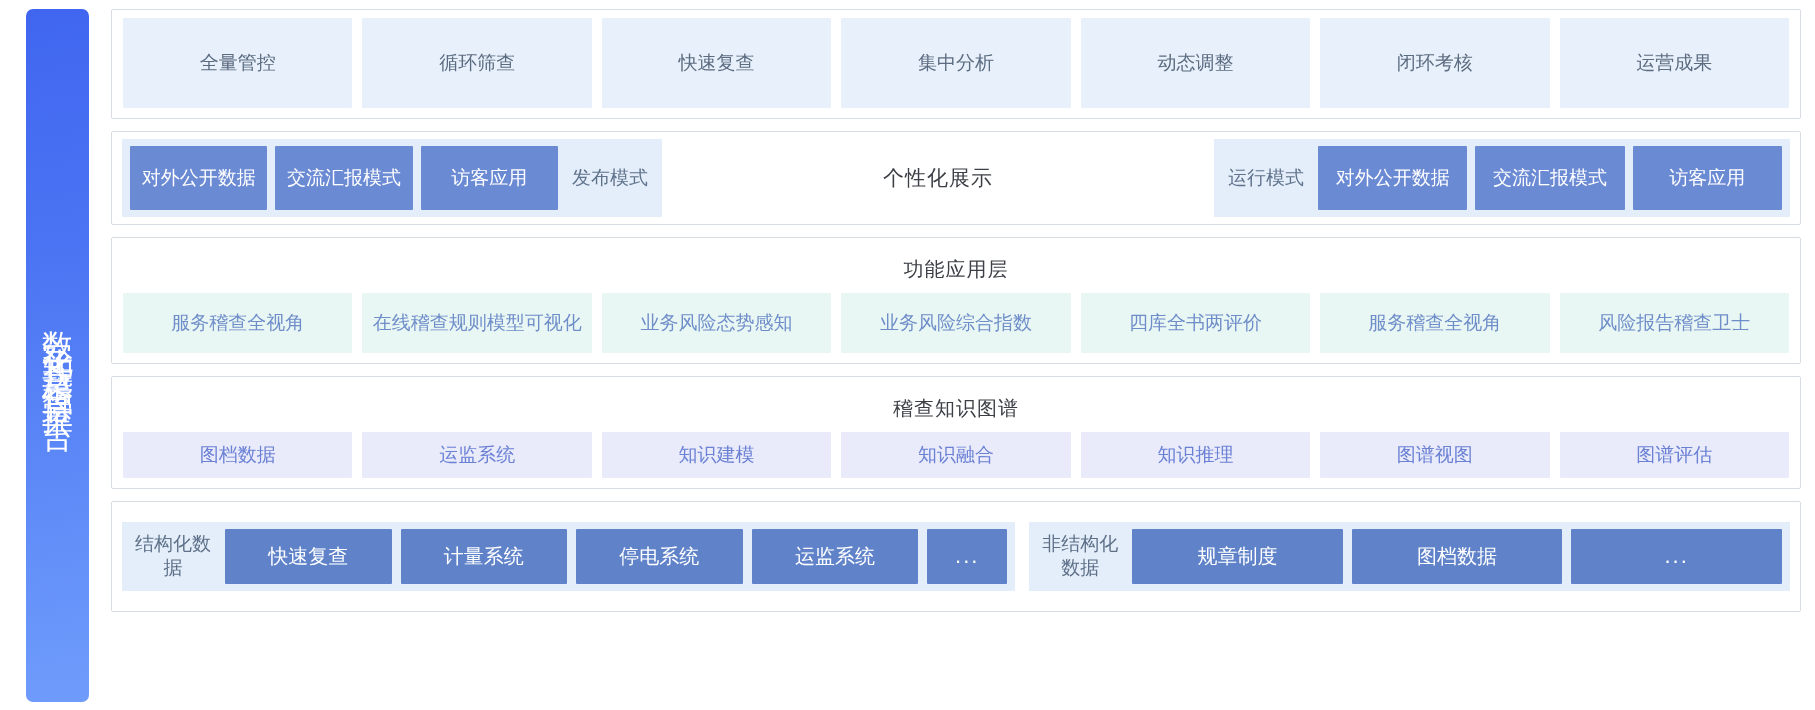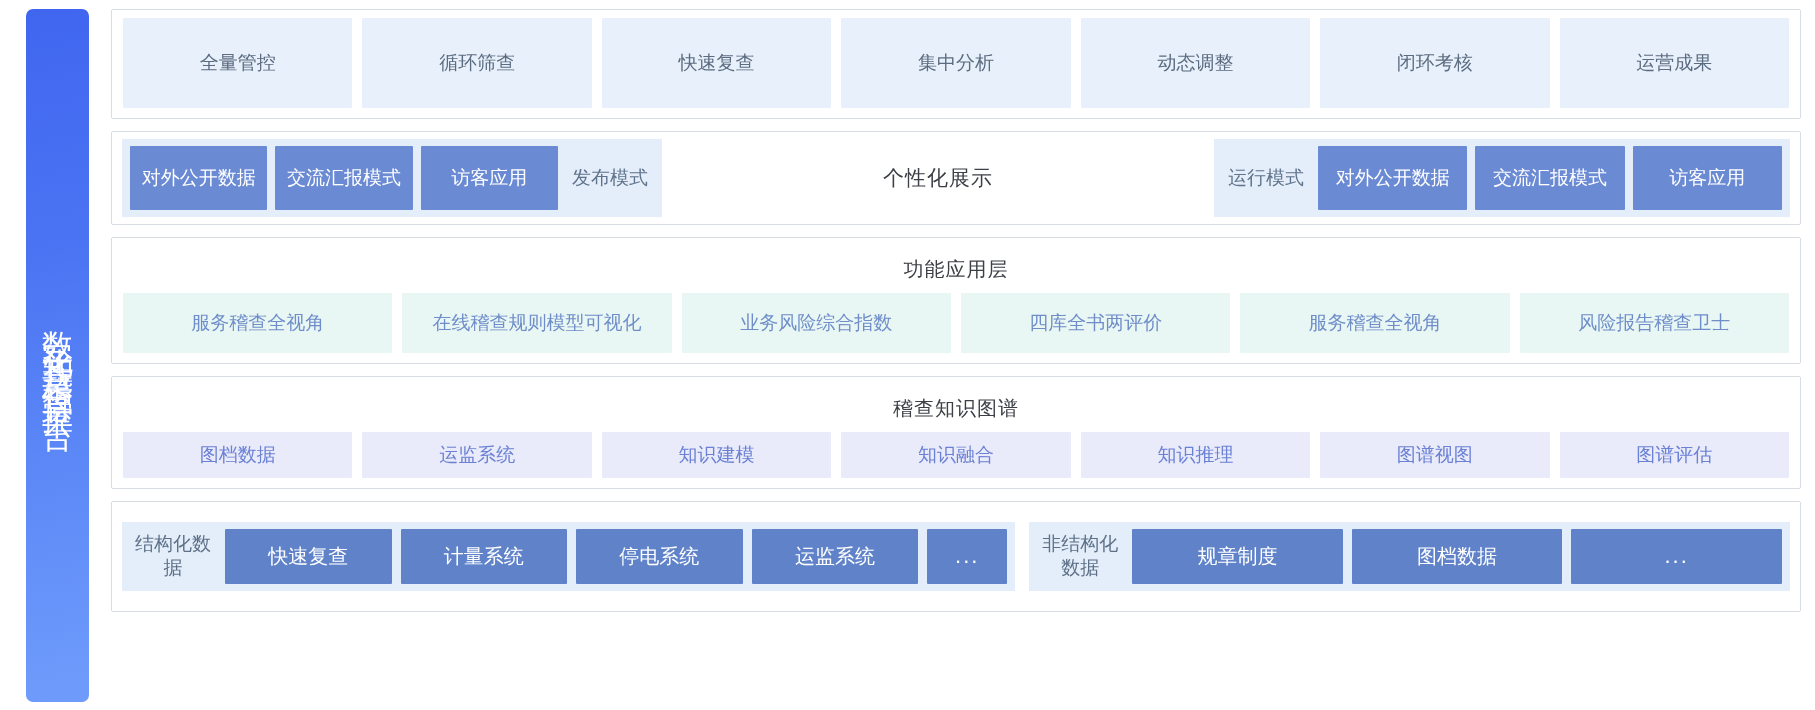--- a/index.html
+++ b/index.html
@@ -212,20 +212,21 @@
         </div>
 
       </div>
     </section>
 
     <section class="band band-c">
       <div class="band-title">功能应用层</div>
       <div class="chip-row">
         <div class="chip chip-mint">服务稽查全视角</div>
         <div class="chip chip-mint">在线稽查规则模型可视化</div>
+        <div class="chip chip-mint">业务风险态势感知</div>
         <div class="chip chip-mint">业务风险综合指数</div>
         <div class="chip chip-mint">四库全书两评价</div>
         <div class="chip chip-mint">服务稽查全视角</div>
         <div class="chip chip-mint">风险报告稽查卫士</div>
       </div>
     </section>
 
     <section class="band band-d">
       <div class="band-title">稽查知识图谱</div>
       <div class="chip-row">

